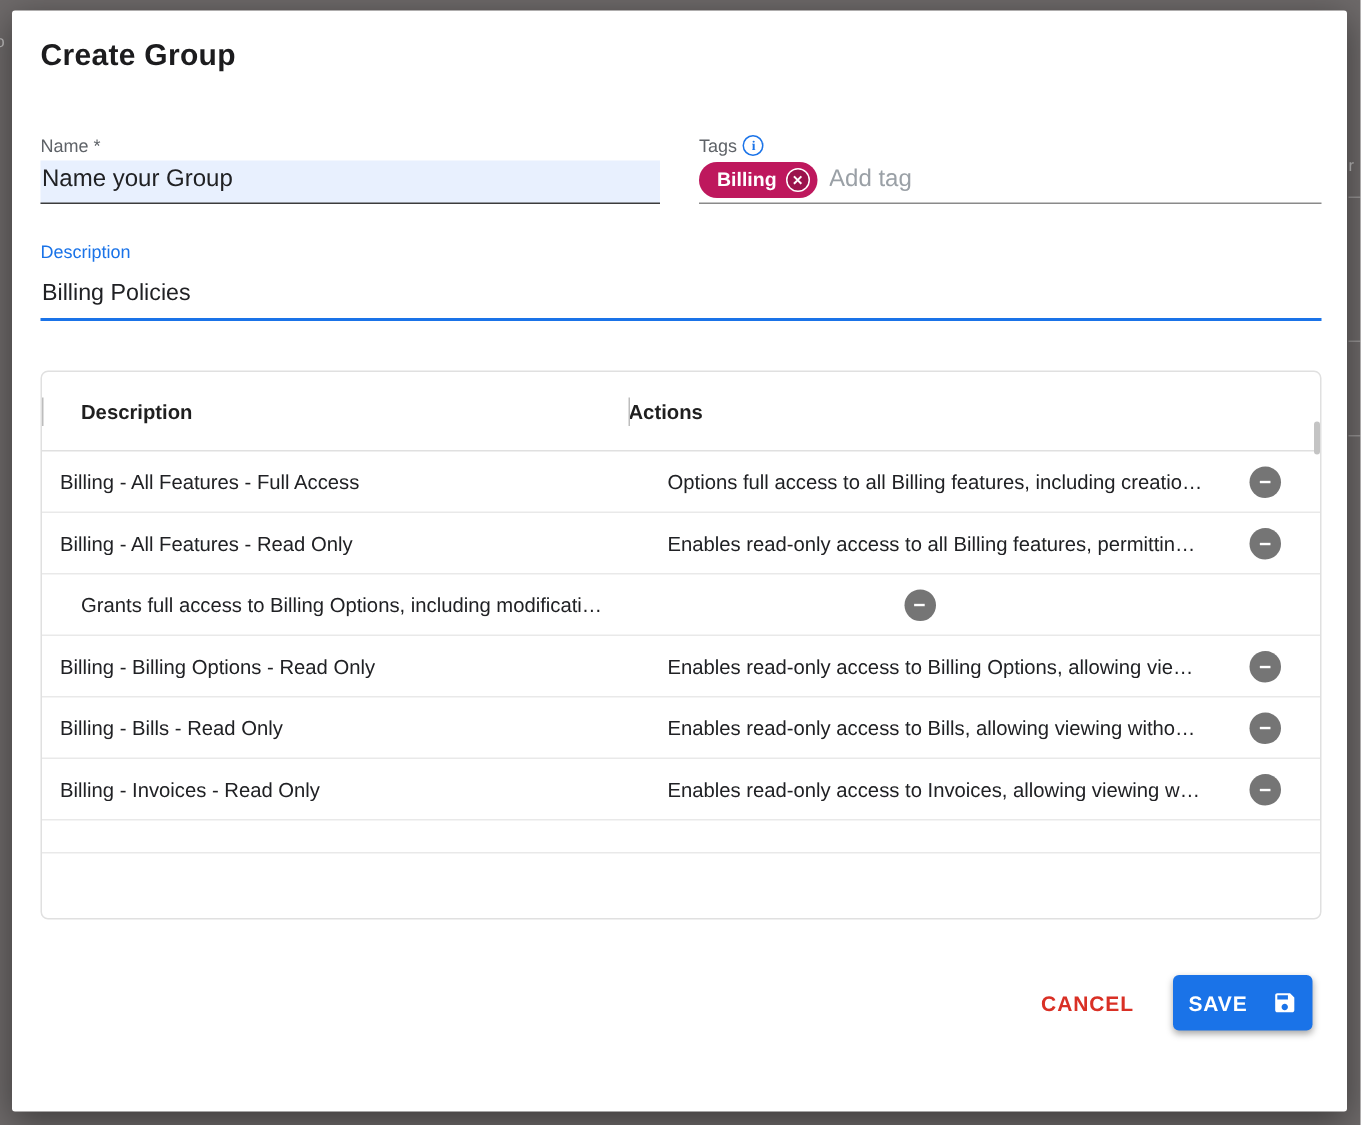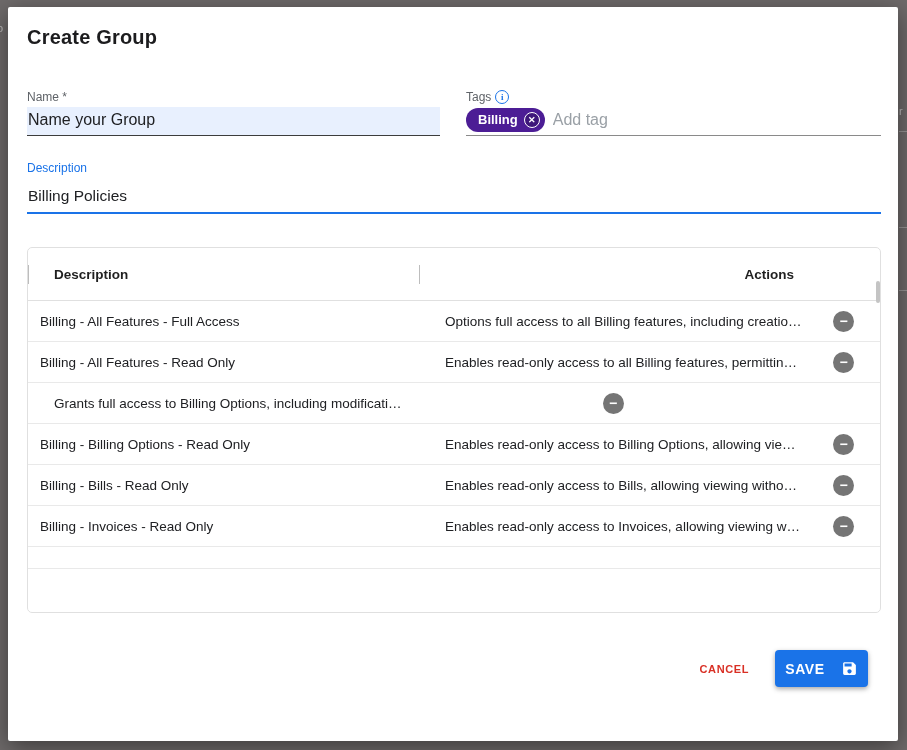--- a/index.html
+++ b/index.html
@@ -64,21 +64,21 @@
     cursor: pointer;
   }
   .tags-box {
     margin-top: 3px;
     height: 29px;
     border-bottom: 1px solid #8a8a8a;
     display: flex; align-items: center; gap: 8px;
     padding-bottom: 3px;
   }
   .tag-chip {
-    background: #4c1d95;
+    background: #be185d;
     color: #ffffff;
     height: 24px;
     border-radius: 13px;
     display: inline-flex; align-items: center; gap: 6px;
     padding: 0 5px 0 12px;
     font-size: 13px;
     font-weight: 700;
   }
   .chip-delete {
     width: 16px; height: 16px;
@@ -145,21 +145,21 @@
   .thead {
     height: 53px;
     border-bottom: 1px solid #e0e0e0;
     font-weight: 700;
     font-size: 13.5px;
     color: #1f1f1f;
   }
   .th { position: relative; height: 100%; display: flex; align-items: center; }
   .th-name { padding-left: 12px; gap: 8px; cursor: pointer; }
   .th-desc { padding-left: 26px; cursor: pointer; }
-  .th-actions { justify-content: flex-end; padding-right: 13px; }
+  .th-actions { justify-content: flex-start; padding-right: 13px; }
   .th-desc::before, .th-actions::before {
     content: "";
     position: absolute; left: 0; top: 17px;
     width: 1px; height: 19px;
     background: #bdbdbd;
   }
   .sort-arrow { color: #616161; font-size: 14px; font-weight: 400; }
 
   .trow {
     height: 41px;
@@ -192,37 +192,37 @@
 
   .footer {
     margin-top: 37px;
     display: flex; align-items: center; justify-content: flex-end;
     gap: 14px;
   }
   .cancel-btn {
     background: none; border: none;
     color: #d93025;
     font-family: "Liberation Sans", sans-serif;
-    font-size: 11px; font-weight: 700;
+    font-size: 14px; font-weight: 700;
     letter-spacing: 0.6px;
     padding: 8px 12px;
     cursor: pointer;
   }
   .save-btn {
     width: 93px; height: 37px;
     background: #1a73e8;
     border: none; border-radius: 4px;
     color: #ffffff;
     font-family: "Liberation Sans", sans-serif;
     font-size: 14px; font-weight: 700;
     letter-spacing: 0.6px;
     display: flex; align-items: center; justify-content: center; gap: 16px;
     box-shadow: 0 2px 5px rgba(0,0,0,0.35);
     cursor: pointer;
-    margin-right: 13px;
+    margin-right: 6px;
   }
 </style>
 </head>
 <body>
 
 <div>
   <span class="bg-glyph" style="left:-3px; top:22px;">o</span>
   <div class="bg-hint" style="left:899px; top:131px; width:8px; height:1px;"></div>
   <div class="bg-hint" style="left:899px; top:227px; width:8px; height:1px;"></div>
   <div class="bg-hint" style="left:899px; top:290px; width:8px; height:1px;"></div>

